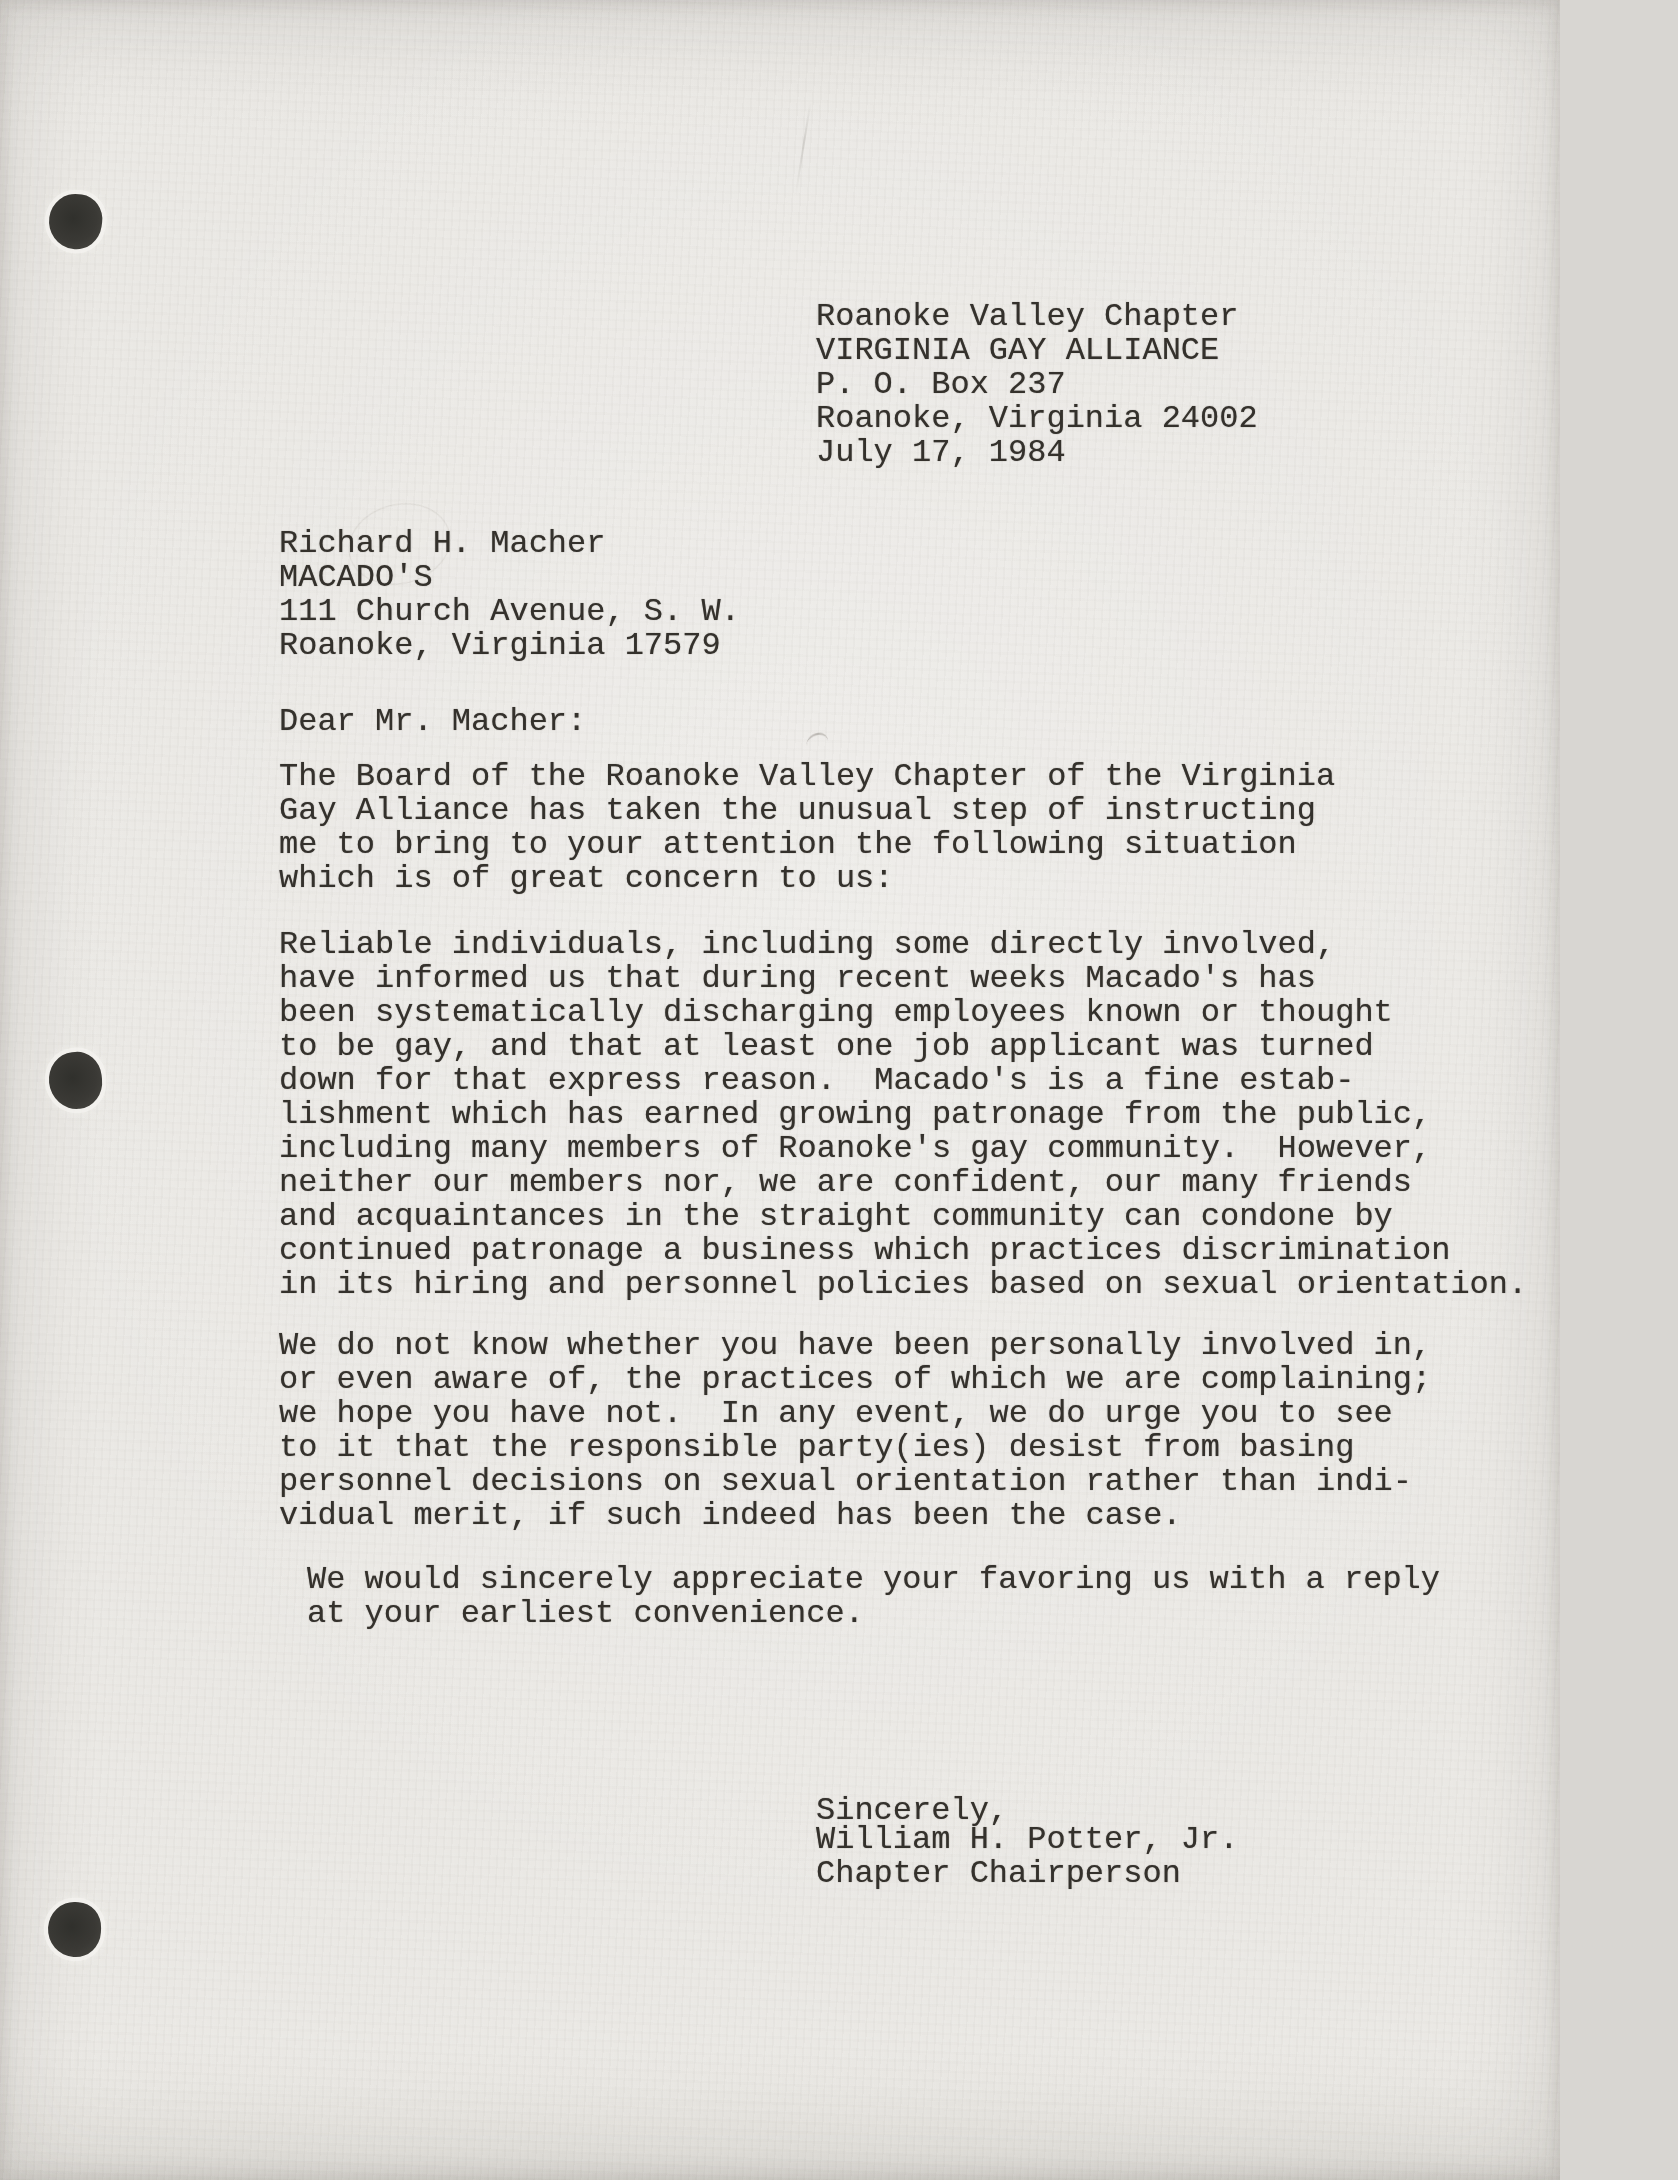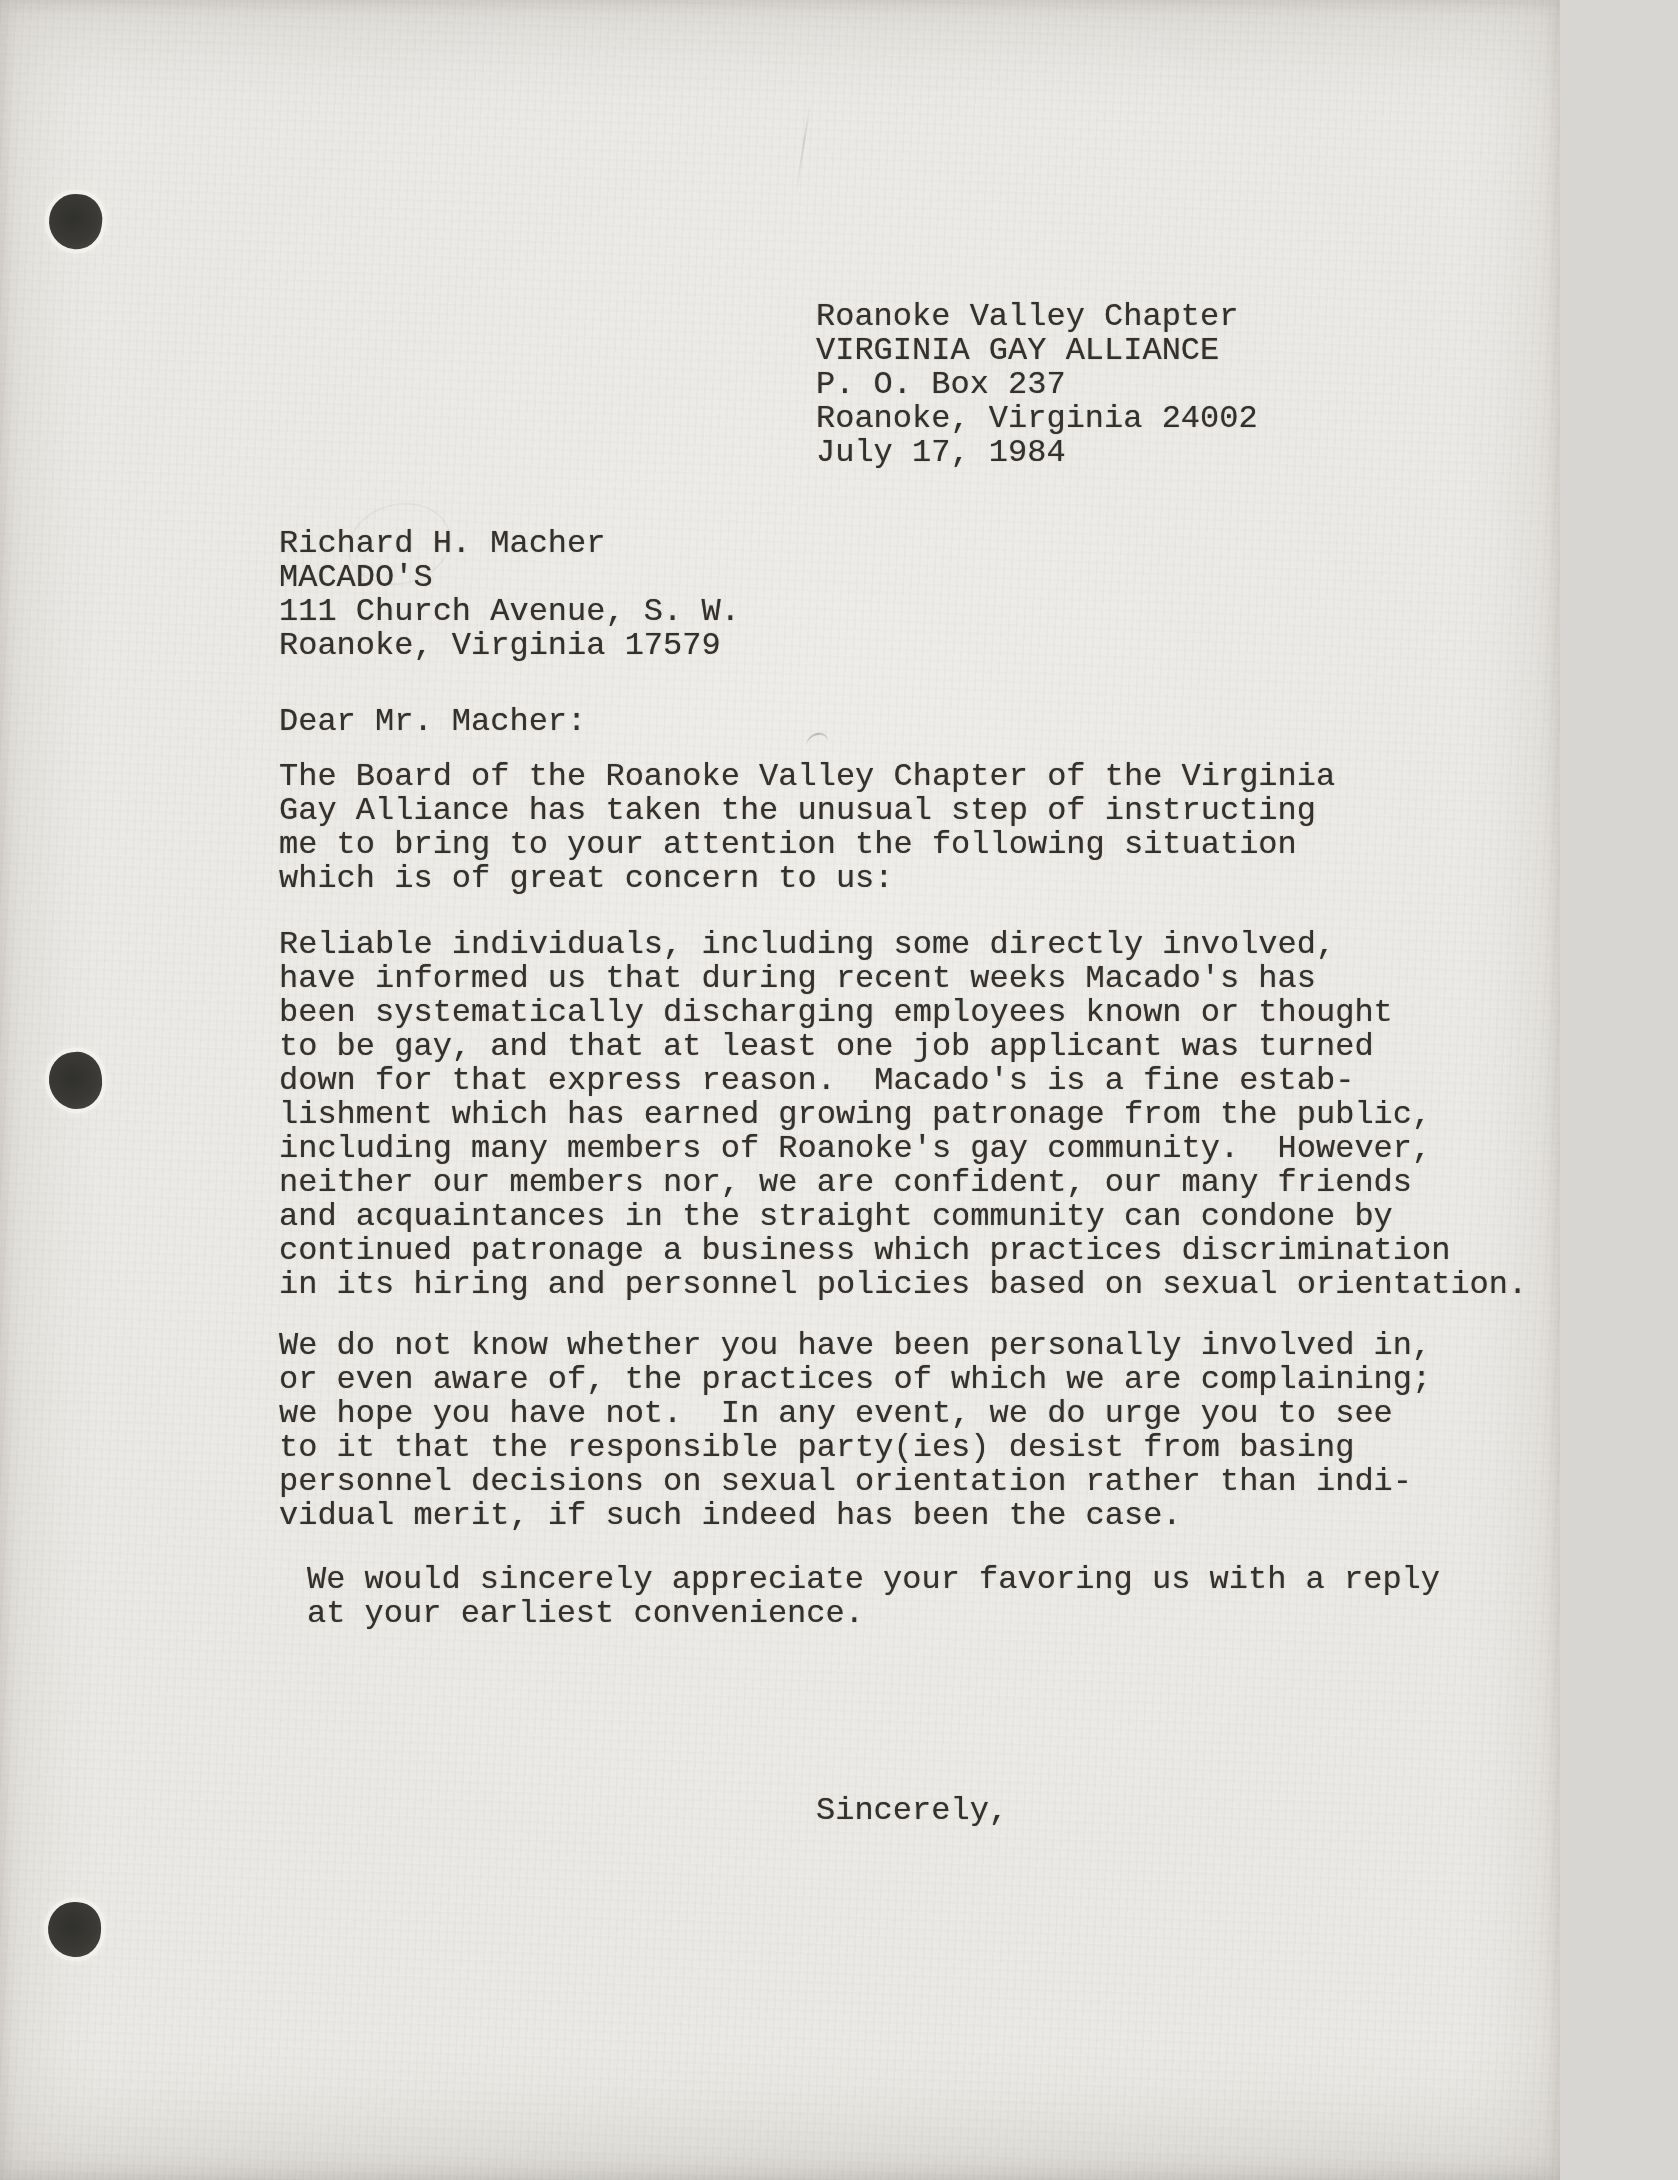--- a/index.html
+++ b/index.html
@@ -144,15 +144,17 @@
 or even aware of, the practices of which we are complaining;
 we hope you have not.  In any event, we do urge you to see
 to it that the responsible party(ies) desist from basing
 personnel decisions on sexual orientation rather than indi-
 vidual merit, if such indeed has been the case.</div>
   <div class="typed para-3">We would sincerely appreciate your favoring us with a reply
 at your earliest convenience.</div>
 
   <div class="typed closing">Sincerely,</div>
 
+  <div class="typed signature">William H. Potter, Jr.
+Chapter Chairperson</div>
 
 </div>
 
 
 </body></html>

